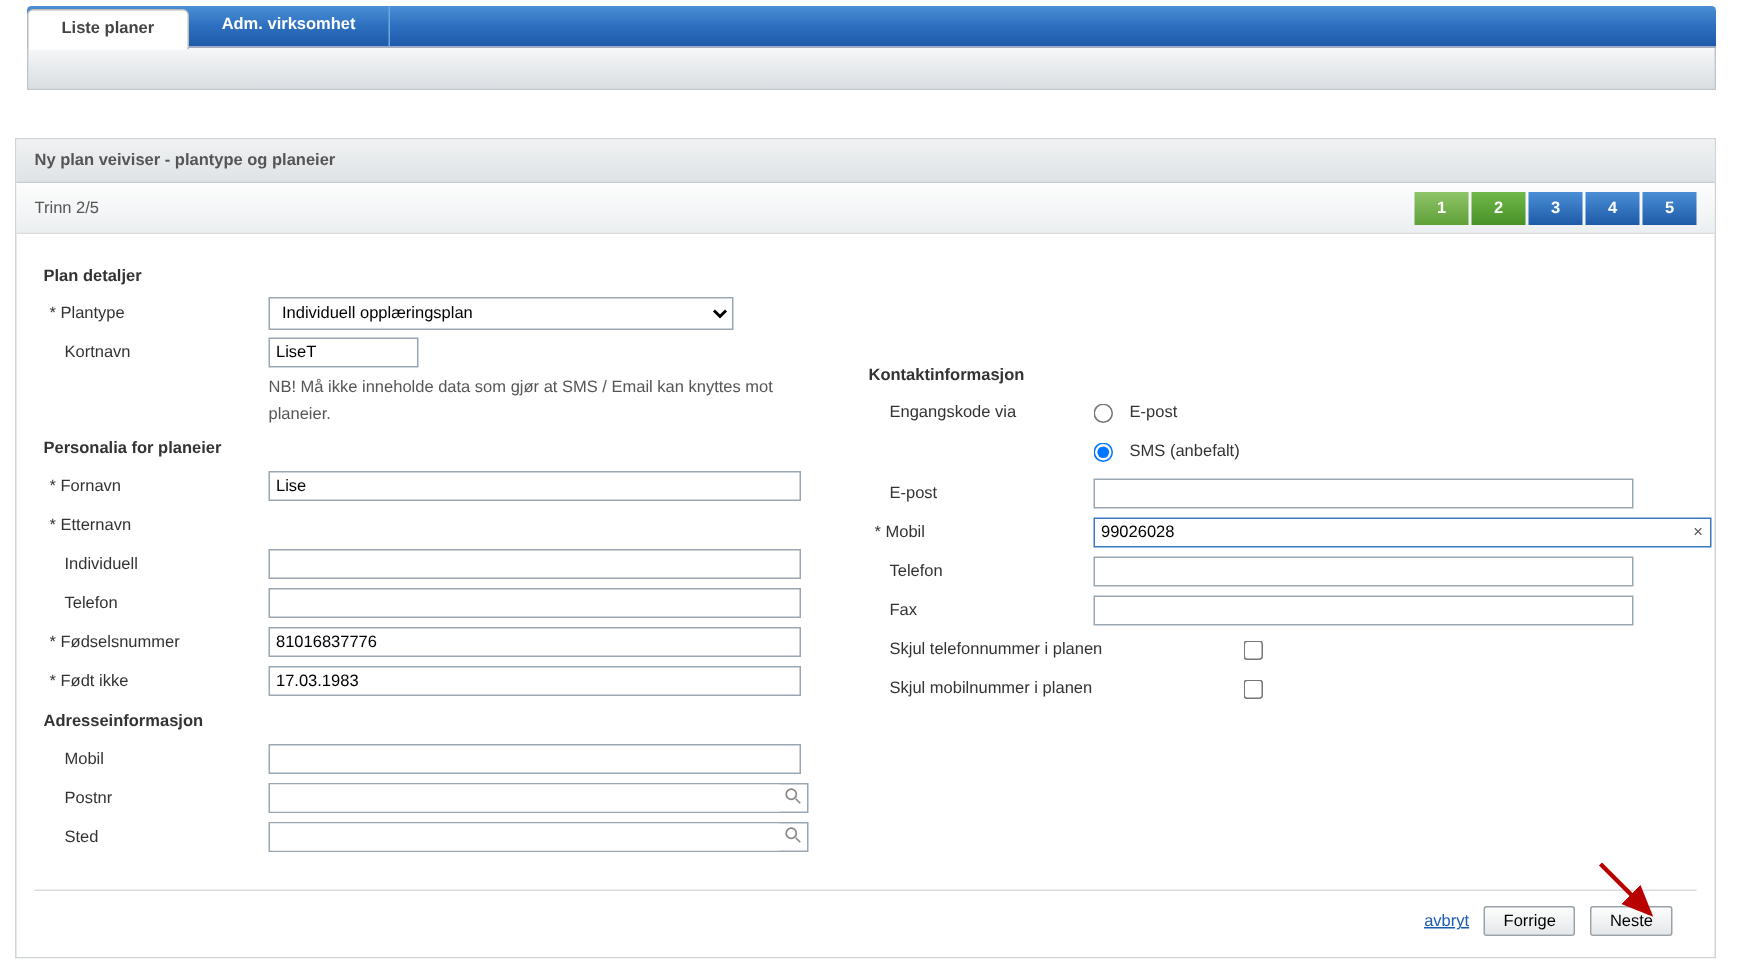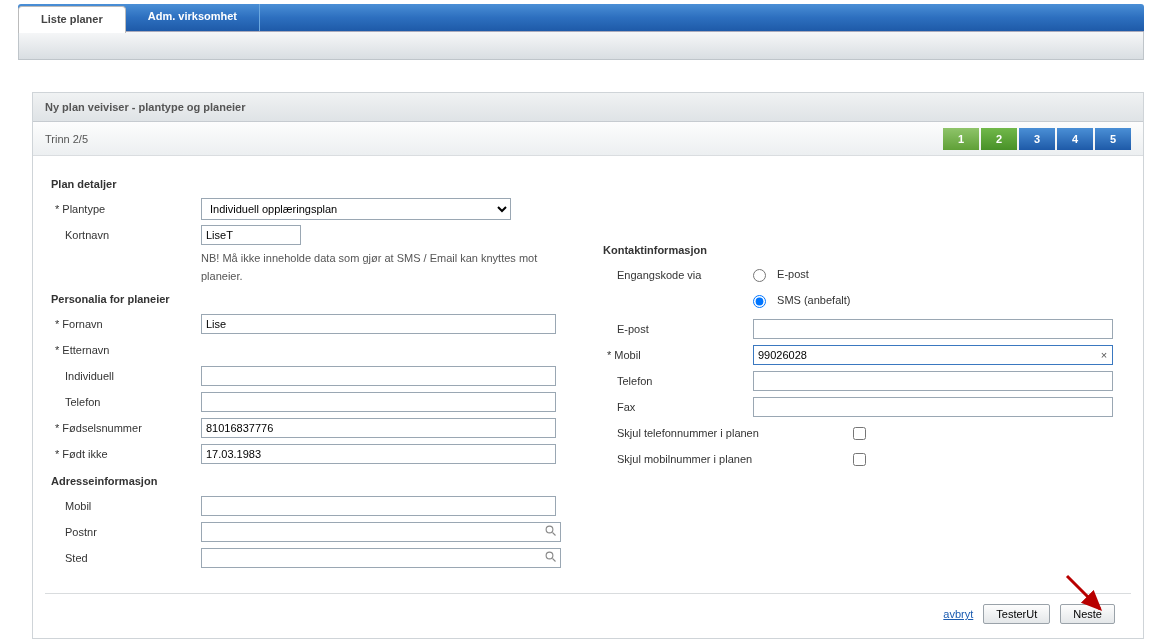--- a/index.html
+++ b/index.html
@@ -36,21 +36,21 @@
     height: 27px;
   }
   .subbar {
     height: 28px;
     margin: 0 18px;
     background: linear-gradient(to bottom, #f6f7f8, #d9dee2);
     border: 1px solid #bfc5ca;
     border-top: none;
   }
   .content {
-    margin: 32px 18px 0 32px;
+    margin: 32px 18px 0 10px;
     border: 1px solid #cfd4d8;
     background: #fff;
     padding-bottom: 10px;
   }
   .content-header {
     background: linear-gradient(to bottom, #f0f2f3, #dfe3e6);
     border-bottom: 1px solid #c6cbd0;
     padding: 8px 12px;
     font-weight: bold;
     color: #555;
@@ -144,21 +144,21 @@
     color: #888;
     cursor: pointer;
   }
   .radio-row label {
     margin-left: 4px;
     margin-right: 18px;
   }
   .clear-wrap {
     display: flex;
     align-items: center;
-    width: 360px;
+    width: 412px;
     border: 1px solid #3a78c0;
     height: 20px;
     background: #fff;
   }
   .clear-wrap input {
     border: none;
     flex: 1;
     height: 18px;
     outline: none;
   }
@@ -360,21 +360,21 @@
         </div>
         <div class="field-row">
           <div class="field-label" style="width:250px;padding-left:14px">Skjul mobilnummer i planen</div>
           <div class="field-input"><input type="checkbox" style=""></div>
         </div>
       </div>
     </div>
 
     <div class="footer">
       <a>avbryt</a>
-      <button>TesterUt</button>
+      <button>Forrige</button>
       <button>Neste</button>
     </div>
   </div>
 
   <svg class="arrow" width="50" height="50">
     <defs>
       <marker id="ah" markerWidth="8" markerHeight="8" refX="6" refY="3" orient="auto">
         <path d="M0,0 L7,3 L0,6 Z" fill="#b80000"></path>
       </marker>
     </defs>

